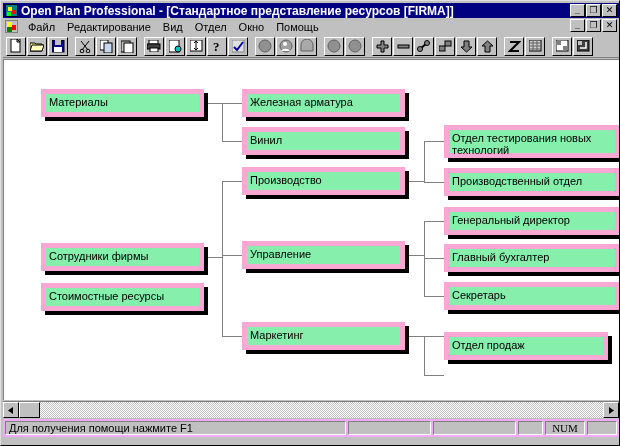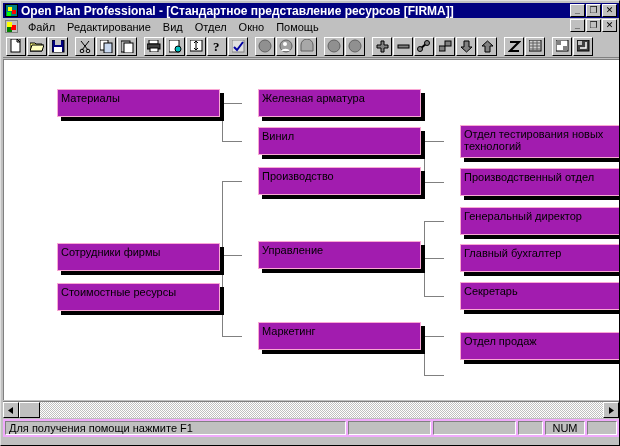--- a/index.html
+++ b/index.html
@@ -57,22 +57,22 @@
   .tgap{width:6px;flex:none;}
   .tbtn svg{display:block;}
 
   
   .client{position:absolute;left:2px;top:58px;width:616px;height:341px;
           background:#fff;overflow:hidden;
           border-top:1px solid #808080;border-left:1px solid #808080;
           box-sizing:border-box;}
   .canvas{position:absolute;left:0;top:0;width:616px;height:341px;}
 
-  .node{position:absolute;background:#a21caf;border:1px solid #f9a8d4;
-        box-sizing:border-box;box-shadow:4px 4px 0 0 #000;margin-left:16px;}
+  .node{position:absolute;background:#86efac;border:5px solid #f9a8d4;
+        box-sizing:border-box;box-shadow:4px 4px 0 0 #000;}
   .node .label{position:absolute;left:3px;top:2px;right:2px;
         font-size:11px;line-height:12px;color:#000;white-space:pre-line;}
 
   .conn{position:absolute;background:#808080;}
   .conn.h{height:1px;}
   .conn.v{width:1px;}
 
   
   .hscroll{position:absolute;left:2px;top:400px;width:616px;height:16px;
            background:#c0c0c0;box-sizing:border-box;
@@ -95,21 +95,21 @@
   .statusbar{position:absolute;left:2px;top:418px;width:616px;height:18px;
              background:#f0abfc;display:flex;align-items:center;gap:2px;
              padding:2px 2px;box-sizing:border-box;}
   .sb-pane{height:14px;background:#c0c0c0;
            border-top:1px solid #808080;border-left:1px solid #808080;
            border-right:1px solid #fff;border-bottom:1px solid #fff;
            box-sizing:border-box;display:flex;align-items:center;
            padding-left:3px;font-size:11px;line-height:12px;overflow:hidden;white-space:nowrap;}
   .sb-main{flex:1;}
   .sb-p1{width:83px;} .sb-p2{width:83px;} .sb-p3{width:25px;}
-  .sb-num{width:40px;justify-content:center;padding-left:0;}
+  .sb-num{width:40px;justify-content:center;padding-left:0;font-family:Liberation Serif, serif;}
   .sb-p5{width:30px;}
 </style>
 </head>
 <body>
 
 <div class="app">
 
   <div class="titlebar">
     <div class="tb-icon"></div>
     <div class="tb-text">Open Plan Professional - [Стандартное представление ресурсов [FIRMA]]</div>

